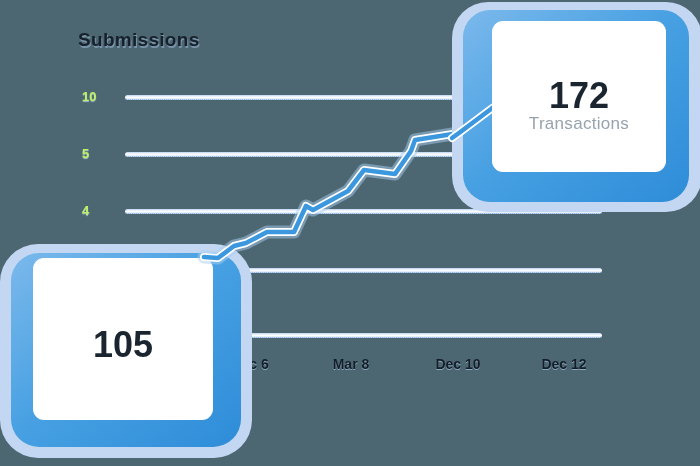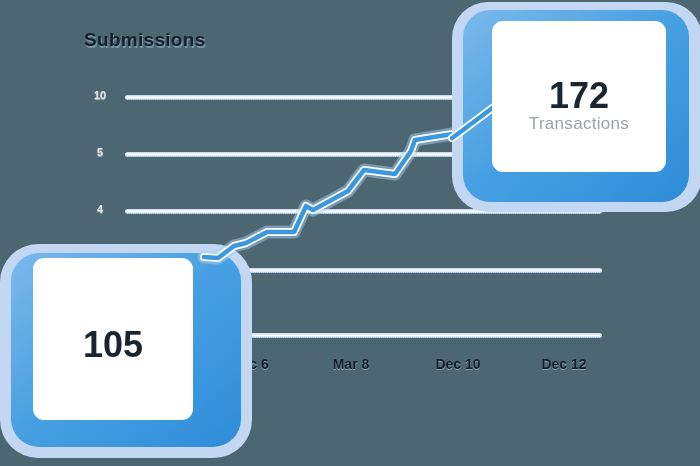--- a/index.html
+++ b/index.html
@@ -2,27 +2,27 @@
 <html><head>
 <meta charset="utf-8">
 <style>
   html,body{margin:0;padding:0;}
   .stage{
     position:relative;width:700px;height:466px;overflow:hidden;
     background:#4D6772;
     font-family:"Liberation Sans",sans-serif;
   }
   .title{
-    position:absolute;left:84px;top:29px;
+    position:absolute;left:78px;top:29px;
     font-size:19px;font-weight:700;color:#17212C;letter-spacing:.3px;
     text-shadow:1px 2px 0 rgba(172,203,238,.45);
   }
   .ytick{
-    position:absolute;width:36px;text-align:center;
-    font-size:11px;font-weight:700;color:#e5e5e5;
+    position:absolute;width:36px;text-align:left;
+    font-size:13px;font-weight:700;color:#bef264;
     text-shadow:0 1px 1px rgba(205,224,246,.7);
     z-index:1;
   }
   .gridline{
     position:absolute;left:125px;width:477px;height:4px;border-radius:4px;
     background:linear-gradient(180deg,#BCD3F0 0%,#FFFFFF 55%,#DCE9F8 100%);
     border-bottom:1px dotted #8AB4E4;
     z-index:1;
   }
   .xtick{
@@ -42,21 +42,21 @@
     display:flex;flex-direction:column;align-items:center;justify-content:center;
     text-align:right;
   }
   
   #transactions-halo{left:452px;top:2px;width:250px;height:210px;border-radius:36px;z-index:6;}
   #transactions-ring{left:463px;top:10px;width:226px;height:192px;border-radius:27px;z-index:7;}
   #transactions-card{left:492px;top:21px;width:174px;height:151px;z-index:9;padding-top:18px;box-sizing:border-box;}
   
   #webforms-halo{left:0px;top:244px;width:252px;height:214px;border-radius:38px;z-index:2;}
   #webforms-ring{left:11px;top:253px;width:230px;height:194px;border-radius:28px;z-index:3;}
-  #webforms-card{left:33px;top:258px;width:160px;height:162px;z-index:4;padding-top:12px;box-sizing:border-box;}
+  #webforms-card{left:33px;top:258px;width:180px;height:162px;z-index:4;padding-top:12px;box-sizing:border-box;}
   .stat-value{font-size:36px;font-weight:700;color:#1B2530;line-height:1;}
   .stat-label{font-size:17px;font-weight:400;color:#97A3AD;margin-top:0;letter-spacing:.3px;}
 </style>
 </head>
 <body>
 
 <div class="stage">
 
   <div class="title">Submissions</div>
 

